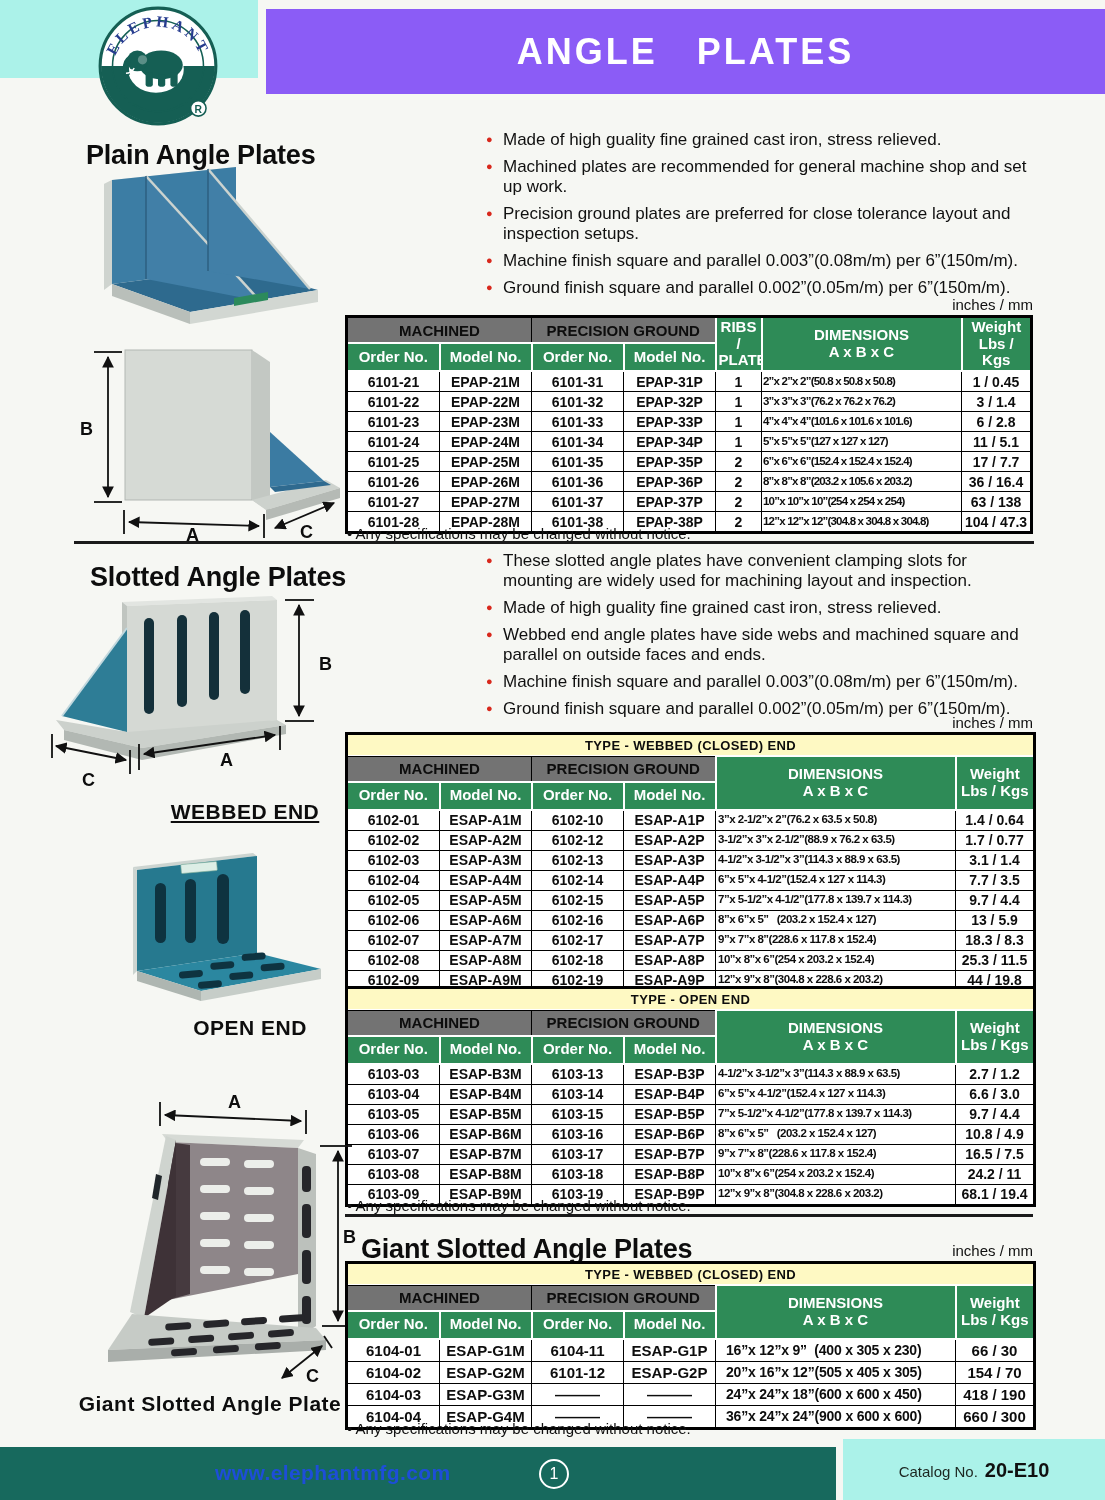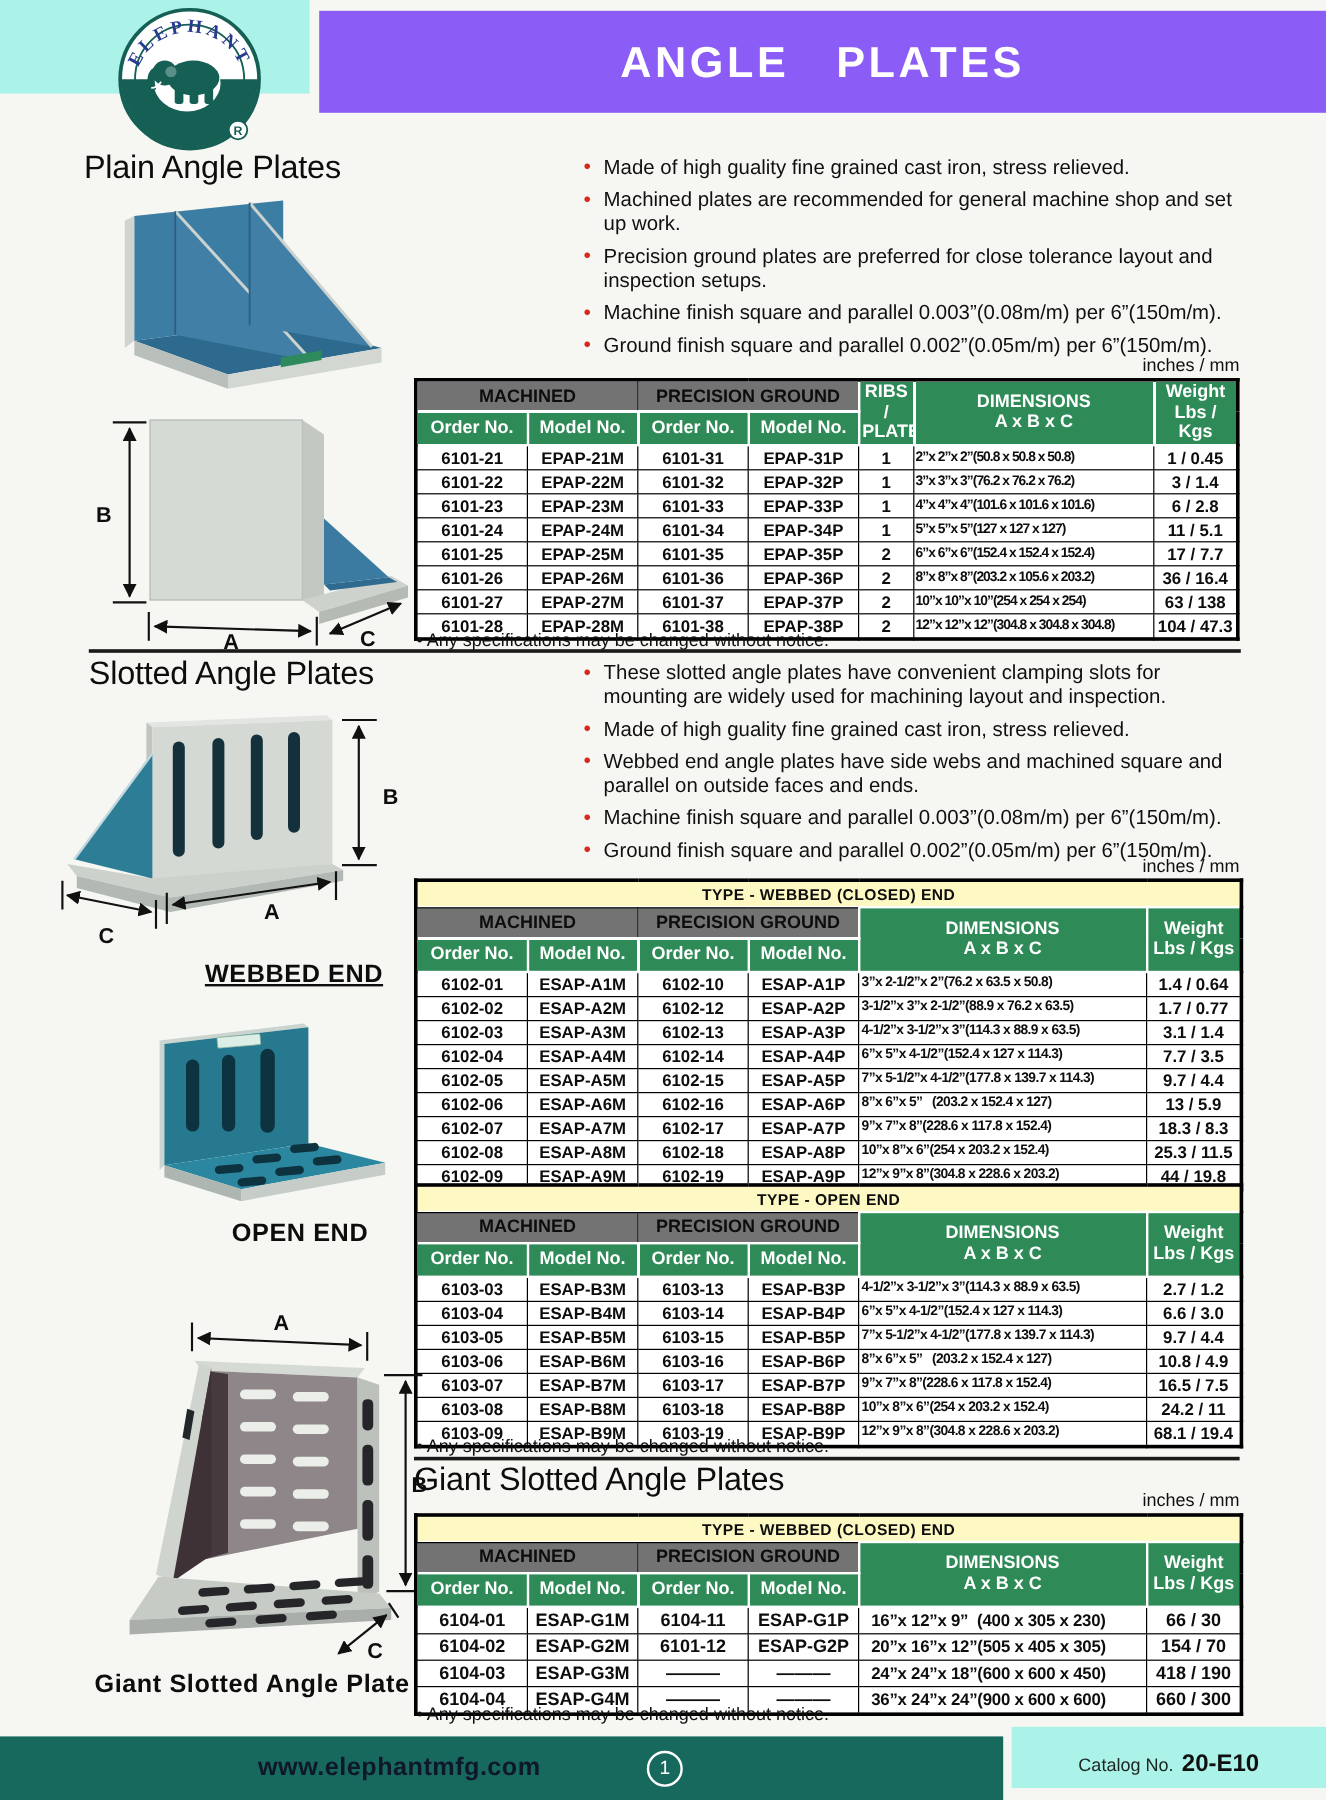--- a/index.html
+++ b/index.html
@@ -5,21 +5,21 @@
   html,body{margin:0;padding:0;background:#e8eae6;}
   .page{position:relative;width:1105px;height:1500px;background:#f6f7f3;overflow:hidden;
         font-family:"Liberation Sans",sans-serif;color:#0d0d0d;margin:0 auto;}
   
   .band-cyan{position:absolute;left:0;top:0;width:258px;height:78px;background:#abf2e9;}
   .band-teal{position:absolute;left:266px;top:9px;width:839px;height:85px;background:#8b5cf6;
              display:flex;align-items:center;justify-content:center;}
   .band-teal h1{margin:0;color:#fff;font-size:36px;font-weight:bold;letter-spacing:3px;word-spacing:26px;}
   .logo{position:absolute;left:96px;top:4px;width:124px;height:124px;}
   
-  .sec-heading{position:absolute;margin:0;font-size:27px;font-weight:normal;letter-spacing:-0.2px;}
+  .sec-heading{position:absolute;margin:16px;font-size:27px;font-weight:bold;letter-spacing:-0.2px;}
   .bullets{position:absolute;width:555px;margin:0;padding:0;list-style:none;}
   .bullets li{position:relative;padding-left:17px;margin-bottom:7px;font-size:17px;line-height:1.18;
               font-weight:500;color:#101010;}
   .bullets li::before{content:"●";position:absolute;left:0;top:3px;font-size:11px;color:#d8281c;}
   .units{position:absolute;left:345px;width:688px;text-align:right;font-size:15px;color:#101010;}
   .notice{position:absolute;font-size:15px;color:#101010;}
   .notice::before{content:"• ";}
   .divider{position:absolute;height:3px;background:#1a1a1a;}
   
   .spec-table{position:absolute;width:688px;border-collapse:collapse;table-layout:fixed;
@@ -36,25 +36,25 @@
   .t-giant td{height:21px;font-size:15px;}
   .t-giant td:nth-child(5){font-size:14px;letter-spacing:-0.2px;padding-left:10px;}
   
   .fig{position:absolute;}
   .fig-label{position:absolute;font-size:21px;font-weight:bold;text-align:center;letter-spacing:0.5px;}
   .dim{stroke:#111;stroke-width:1.8;fill:none;}
   .tick{stroke:#111;stroke-width:1.8;}
   .dim-label{font:bold 18px "Liberation Sans",sans-serif;fill:#0d0d0d;}
   
   .footer-bar{position:absolute;left:0;top:1447px;width:836px;height:53px;background:#17695d;}
-  .footer-site{position:absolute;left:215px;top:1461px;color:#0f172a;font-size:21px;font-weight:bold;letter-spacing:0.4px;}
+  .footer-site{position:absolute;left:215px;top:1461px;color:#1d4ed8;font-size:21px;font-weight:bold;letter-spacing:0.4px;}
   .footer-page{position:absolute;left:539px;top:1459px;width:30px;height:30px;border:2px solid #fff;
                border-radius:50%;display:flex;align-items:center;justify-content:center;
                color:#fff;font-size:16px;box-sizing:border-box;}
-  .footer-catalog{position:absolute;left:843px;top:1439px;width:262px;height:51px;background:#abf2e9;
+  .footer-catalog{position:absolute;left:843px;top:1439px;width:262px;height:61px;background:#abf2e9;
                   display:flex;align-items:baseline;justify-content:center;gap:7px;padding-top:20px;box-sizing:border-box;}
   .footer-catalog .lbl{font-size:15px;color:#1c2620;}
   .footer-catalog .num{font-size:20px;font-weight:bold;color:#101010;}
 </style>
 </head>
 <body>
 
 <svg width="0" height="0" style="position:absolute">
   <defs>
     <marker id="ah" viewBox="0 0 10 10" refX="9" refY="5" markerWidth="6.5" markerHeight="6.5" orient="auto-start-reverse">

